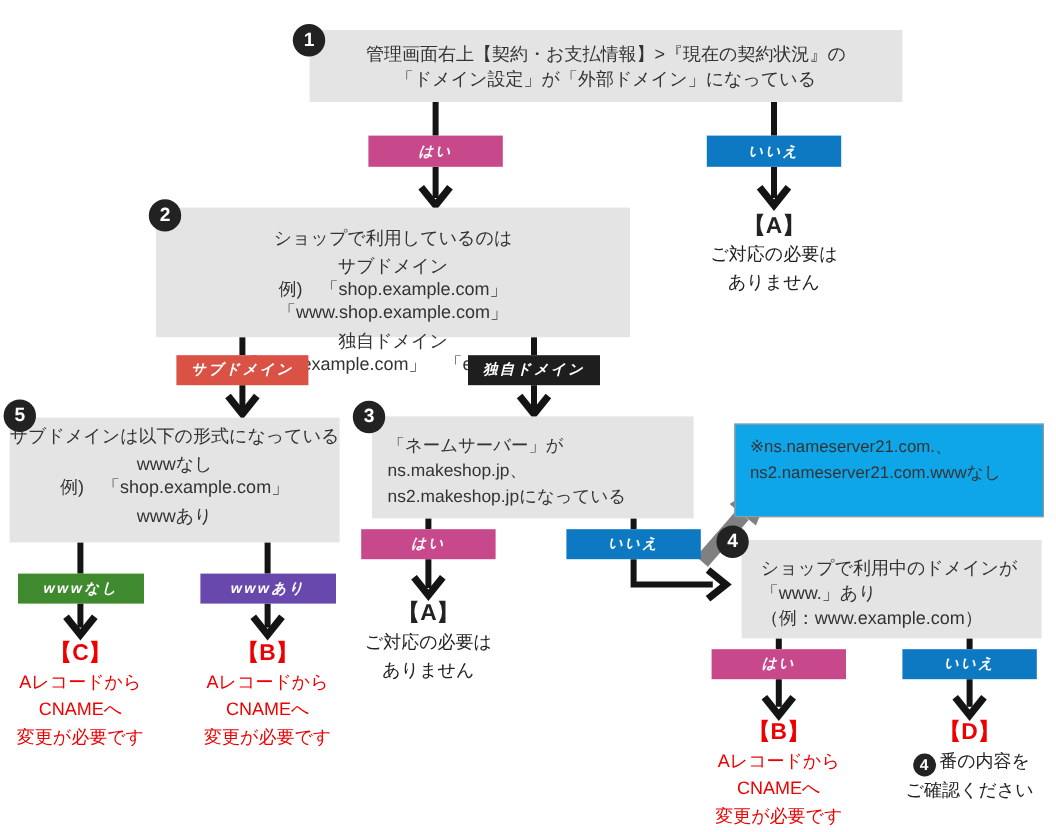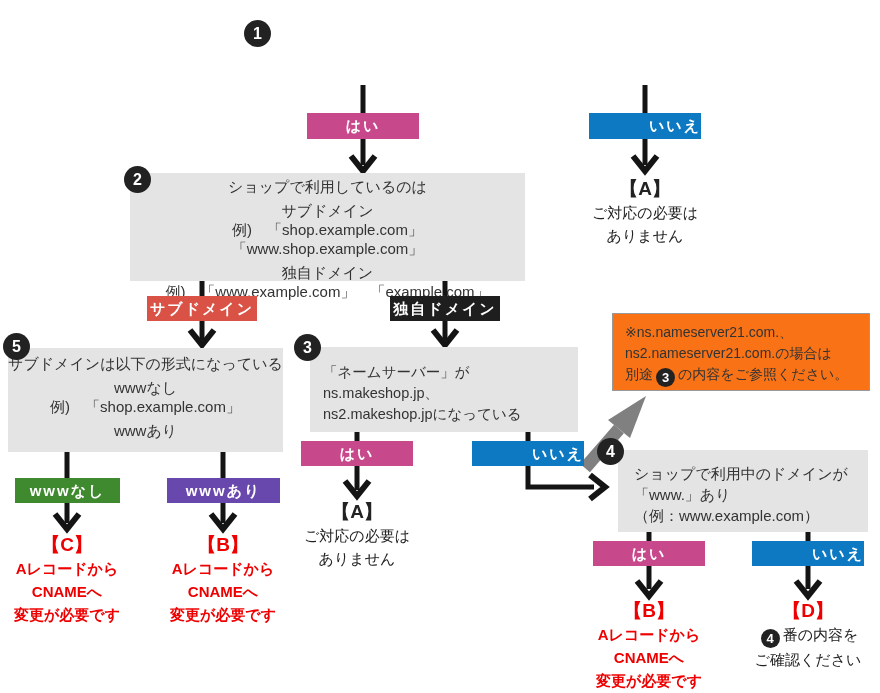--- a/index.html
+++ b/index.html
@@ -16,31 +16,31 @@
   path.chev{stroke:var(--arrow-black);stroke-width:6;fill:none;}
   .grayline{stroke:var(--gray-arrow);stroke-width:13;fill:none;}
   .grayhead{fill:var(--gray-arrow);stroke:none;}
   .box{position:absolute;background:var(--box-bg);font-size:15px;box-sizing:border-box;z-index:2;}
   .center{text-align:center;}
   .bl{line-height:19px;}
   .grp{margin-top:5px;}
   .badge{position:absolute;width:27px;height:27px;border-radius:50%;background:#222;color:#fff;
          font-weight:bold;font-size:16px;display:flex;align-items:center;justify-content:center;z-index:4;}
   .lab{position:absolute;height:26px;line-height:26px;text-align:center;color:#fff;font-weight:bold;
-       font-size:15px;letter-spacing:2px;z-index:3;}
-  .pink{background:var(--yes-pink);} .blue{background:var(--no-blue);text-align:right;}
+       font-size:12px;letter-spacing:2px;z-index:3;font-style:italic;}
+  .pink{background:var(--yes-pink);} .blue{background:var(--no-blue);}
   .redbg{background:var(--subdomain-red);} .blackbg{background:var(--own-domain-black);}
   .greenbg{background:var(--www-nashi-green);} .purplebg{background:var(--www-ari-purple);}
   .result{position:absolute;text-align:center;z-index:2;}
   .rtitle{font-size:19px;font-weight:bold;line-height:25px;color:#222;}
   .redtxt{color:var(--result-red);}
   .rline{font-size:15px;line-height:23px;color:#222;}
-  .rline.redtxt{color:var(--result-red);font-weight:bold;}
-  .note{position:absolute;background:#f97316;border:1px solid var(--note-border);font-size:14px;
-        line-height:21px;color:var(--text-dark);padding:8px 12px;box-sizing:border-box;z-index:2;}
+  .rline.redtxt{color:var(--result-red);font-weight:normal;}
+  .note{position:absolute;background:#0ea5e9;border:1px solid var(--note-border);font-size:14px;
+        line-height:21px;color:var(--text-dark);padding:8px 12px;box-sizing:border-box;z-index:2;margin-top:40px;}
   .ibadge{display:inline-flex;width:19px;height:19px;border-radius:50%;background:#222;color:#fff;
           font-size:13px;font-weight:bold;align-items:center;justify-content:center;
           vertical-align:-3px;margin:0 3px;}
 </style>
 </head>
 <body>
 
 <div class="canvas">
 
   <svg class="connectors" width="880" height="693" viewBox="0 0 880 693">
@@ -75,32 +75,36 @@
     <path class="chev" d="M637 581 L649 596 L661 581"></path>
     <path class="chev" d="M796 581 L808 596 L820 581"></path>
     <path class="chev" d="M55 514 L67 529 L79 514"></path>
     <path class="chev" d="M211 514 L223 529 L235 514"></path>
 
     <path class="grayline" d="M585 468 L619 429"></path>
     <polygon class="grayhead" points="646,396 608,420 630,438"></polygon>
   </svg>
 
   <div class="badge" style="left:244px;top:20px">1</div>
+  <div class="box center" style="left:258px;top:25px;width:494px;height:60px;padding-top:10px">
+    <div class="bl" style="line-height:21px">管理画面右上【契約・お支払情報】&gt;『現在の契約状況』の</div>
+    <div class="bl" style="line-height:21px">「ドメイン設定」が「外部ドメイン」になっている</div>
+  </div>
 
   <div class="lab pink" style="left:307px;top:113px;width:112px">はい</div>
   <div class="lab blue" style="left:589px;top:113px;width:112px">いいえ</div>
 
   <div class="result" style="left:565px;top:176px;width:160px">
     <div class="rtitle">【A】</div>
     <div class="rline">ご対応の必要は</div>
     <div class="rline">ありません</div>
   </div>
 
   <div class="badge" style="left:124px;top:166px">2</div>
-  <div class="box center" style="left:130px;top:173px;width:395px;height:108px;padding-top:4px">
+  <div class="box center" style="left:130px;top:173px;width:395px;height:108px;padding-top:16px">
     <div class="bl">ショップで利用しているのは</div>
     <div class="bl grp">サブドメイン</div>
     <div class="bl">例)　「shop.example.com」　「www.shop.example.com」</div>
     <div class="bl grp">独自ドメイン</div>
     <div class="bl">例)　「www.example.com」　「example.com」</div>
   </div>
 
   <div class="lab redbg" style="left:147px;top:296px;width:110px;height:25px;line-height:25px">サブドメイン</div>
   <div class="lab blackbg" style="left:390px;top:296px;width:110px;height:25px;line-height:25px">独自ドメイン</div>
 
@@ -113,22 +117,21 @@
   </div>
 
   <div class="badge" style="left:294px;top:334px">3</div>
   <div class="box" style="left:310px;top:347px;width:268px;height:85px;padding:15px 0 0 13px;font-size:14.5px">
     <div class="bl" style="line-height:21px">「ネームサーバー」がns.makeshop.jp、</div>
     <div class="bl" style="line-height:21px">ns2.makeshop.jpになっている</div>
   </div>
 
   <div class="note" style="left:612px;top:313px;width:258px;height:78px">
     <div>※ns.nameserver21.com.、</div>
-    <div>ns2.nameserver21.com.の場合は</div>
-    <div><span>別途</span><span class="ibadge">3</span><span>の内容をご参照ください。</span></div>
+    <div>ns2.nameserver21.com.wwwなし</div>
   </div>
 
   <div class="lab pink" style="left:301px;top:441px;width:112px;height:25px;line-height:25px">はい</div>
   <div class="lab blue" style="left:472px;top:441px;width:112px;height:25px;line-height:25px">いいえ</div>
 
   <div class="result" style="left:277px;top:499px;width:160px">
     <div class="rtitle">【A】</div>
     <div class="rline">ご対応の必要は</div>
     <div class="rline">ありません</div>
   </div>

